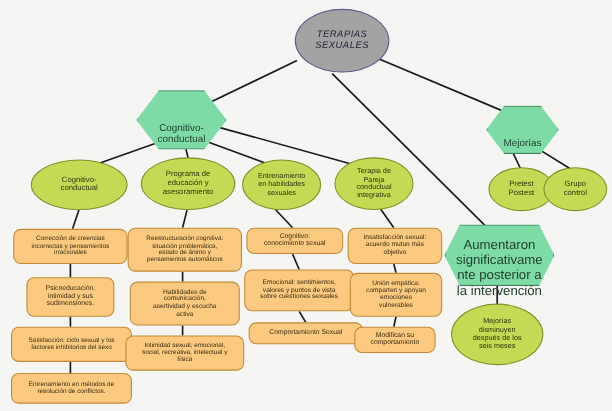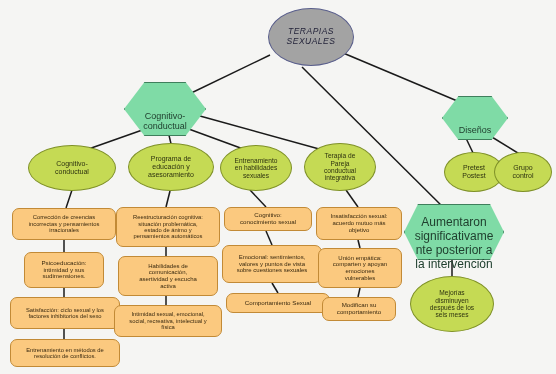--- a/index.html
+++ b/index.html
@@ -139,21 +139,21 @@
 SEXUALES</div>
 
   <div class="hexwrap" style="left:124px; top:82px; width:82px; height:54px;">
     <div class="node hex hexshape" style="position:absolute;"></div>
     <div class="hexlabel" style="font-size:9px;">Cognitivo-
 conductual</div>
   </div>
 
   <div class="hexwrap" style="left:442px; top:96px; width:66px; height:44px;">
     <div class="node hex hexshape" style="position:absolute;"></div>
-    <div class="hexlabel" style="font-size:9px;">Diseños</div>
+    <div class="hexlabel" style="font-size:9px;">Mejorías</div>
   </div>
 
   <div class="hexwrap" style="left:404px; top:204px; width:100px; height:56px;">
     <div class="node hex hexshape wide" style="position:absolute;"></div>
     <div class="hexlabel" style="font-size:12px;">Aumentaron
 significativame
 nte posterior a
 la intervención</div>
   </div>
 

